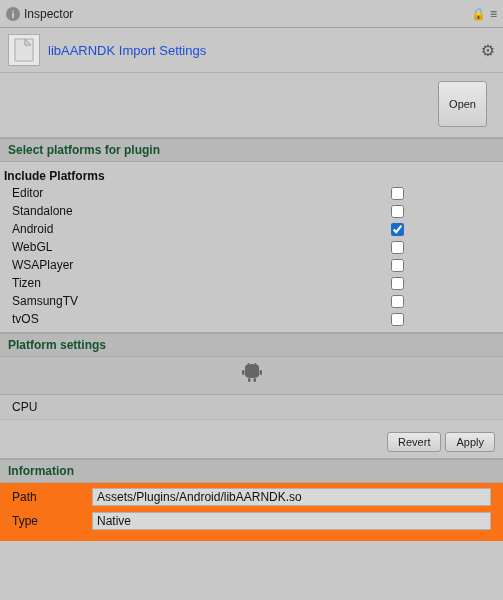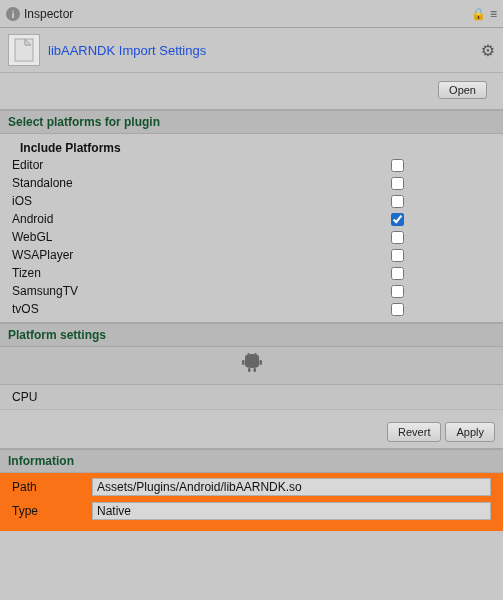--- a/index.html
+++ b/index.html
@@ -86,21 +86,21 @@
     .gear-icon {
       font-size: 16px;
       color: #555;
       cursor: pointer;
     }
 
     
     .btn-open {
       display: block;
       margin: 4px 8px 6px auto;
-      padding: 2px 10px;
+      padding: 16px 10px;
       background: linear-gradient(to bottom, #e8e8e8, #d0d0d0);
       border: 1px solid #999;
       border-radius: 3px;
       font-size: 11px;
       cursor: pointer;
       color: #222;
     }
 
     
     .section-header {
@@ -120,21 +120,21 @@
     }
     .platform-item {
       display: flex;
       align-items: center;
       padding: 2px 12px;
       justify-content: space-between;
     }
     .platform-item.sub-header {
       font-weight: bold;
       justify-content: flex-start;
-      padding: 3px 20px 1px;
+      padding: 3px 4px 1px;
     }
     .platform-label {
       color: #111;
       font-size: 12px;
     }
     .platform-item input[type="checkbox"] {
       width: 13px;
       height: 13px;
       margin: 0;
       cursor: pointer;
@@ -285,26 +285,20 @@
 
     <div id="platform-items-container">
         <div class="platform-item">
           <span class="platform-label">Editor</span>
           <div class="checkbox-area">
             <input type="checkbox" style="">
           </div>
         </div>
         <div class="platform-item">
           <span class="platform-label">Standalone</span>
-          <div class="checkbox-area">
-            <input type="checkbox" style="">
-          </div>
-        </div>
-        <div class="platform-item">
-          <span class="platform-label">iOS</span>
           <div class="checkbox-area">
             <input type="checkbox" style="">
           </div>
         </div>
         <div class="platform-item">
           <span class="platform-label">Android</span>
           <div class="checkbox-area">
             <input type="checkbox" checked="" style="">
           </div>
         </div>

